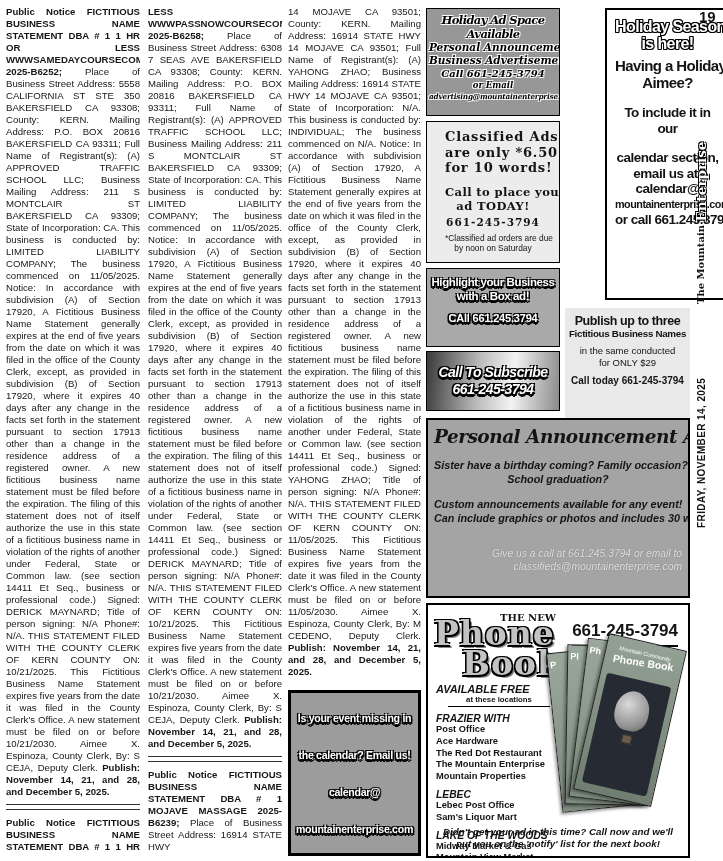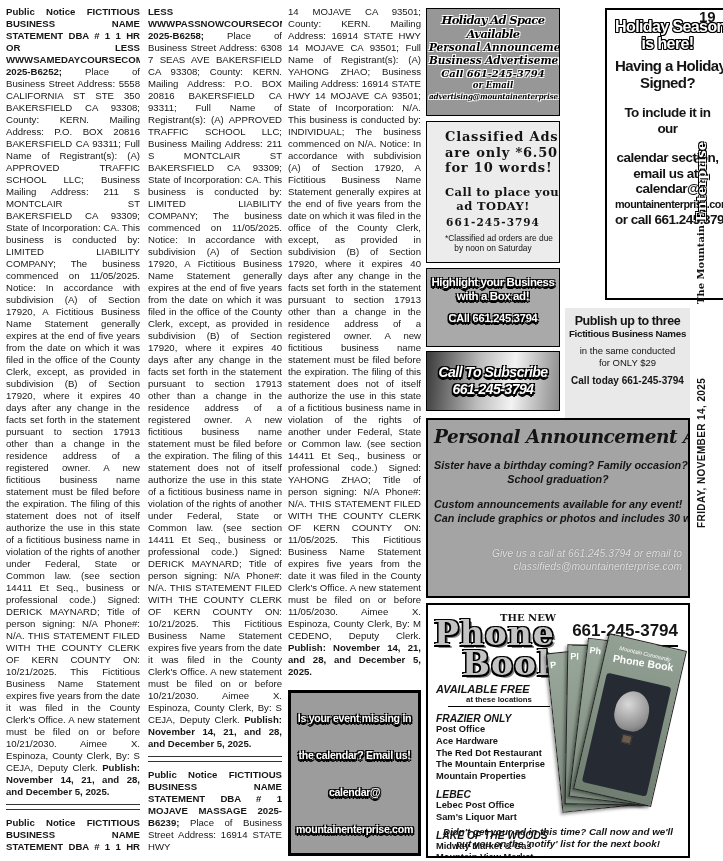--- a/index.html
+++ b/index.html
@@ -168,21 +168,21 @@
     <div class="bubble t nw">Is your event missing in</div>
     <div class="bubble t nw">the calendar? Email us!</div>
     <div class="bubble t nw">calendar@</div>
     <div class="bubble t nw">mountainenterprise.com</div>
   </div>
 
   <div class="ad" id="ad-season">
     <div class="hollow h nw">Holiday Season</div>
     <div class="hollow h nw">is here!</div>
     <div class="q nw">Having a Holiday</div>
-    <div class="q nw" style="margin-top:0;">Signed?</div>
+    <div class="q nw" style="margin-top:0;">Aimee?</div>
     <div class="gap"></div>
     <div class="b nw">To include it in</div>
     <div class="b nw">our</div>
     <div class="gap"></div>
     <div class="b nw">calendar section,</div>
     <div class="b nw">email us at:</div>
     <div class="b nw">calendar@</div>
     <div class="sm nw">mountainenterprise.com</div>
     <div class="b nw">or call 661.245.3794</div>
   </div>
@@ -209,21 +209,21 @@
 
   <div class="ad" id="ad-phonebooks">
     <div id="pb-thenew">THE NEW</div>
     <div class="pb-word" style="margin-top:10px;">Phone</div>
     <div class="pb-word" id="pb-word2">Books</div>
     <div id="pb-phone">661-245-3794</div>
 
     <div id="pb-list">
       <div class="avail nw">AVAILABLE FREE</div>
       <div class="avail2 nw">at these locations</div>
-      <div class="town nw">FRAZIER ONLY</div>
+      <div class="town nw">FRAZIER WITH</div>
       <div class="loc nw">Post Office</div>
       <div class="loc nw">Ace Hardware</div>
       <div class="loc nw">The Red Dot Restaurant</div>
       <div class="loc nw">The Mountain Enterprise</div>
       <div class="loc nw">Mountain Properties</div>
       <div class="town nw">LEBEC</div>
       <div class="loc nw">Lebec Post Office</div>
       <div class="loc nw">Sam's Liquor Mart</div>
       <div class="town nw">LAKE OF THE WOODS</div>
       <div class="loc nw">Midway Market &amp; Gas</div>

